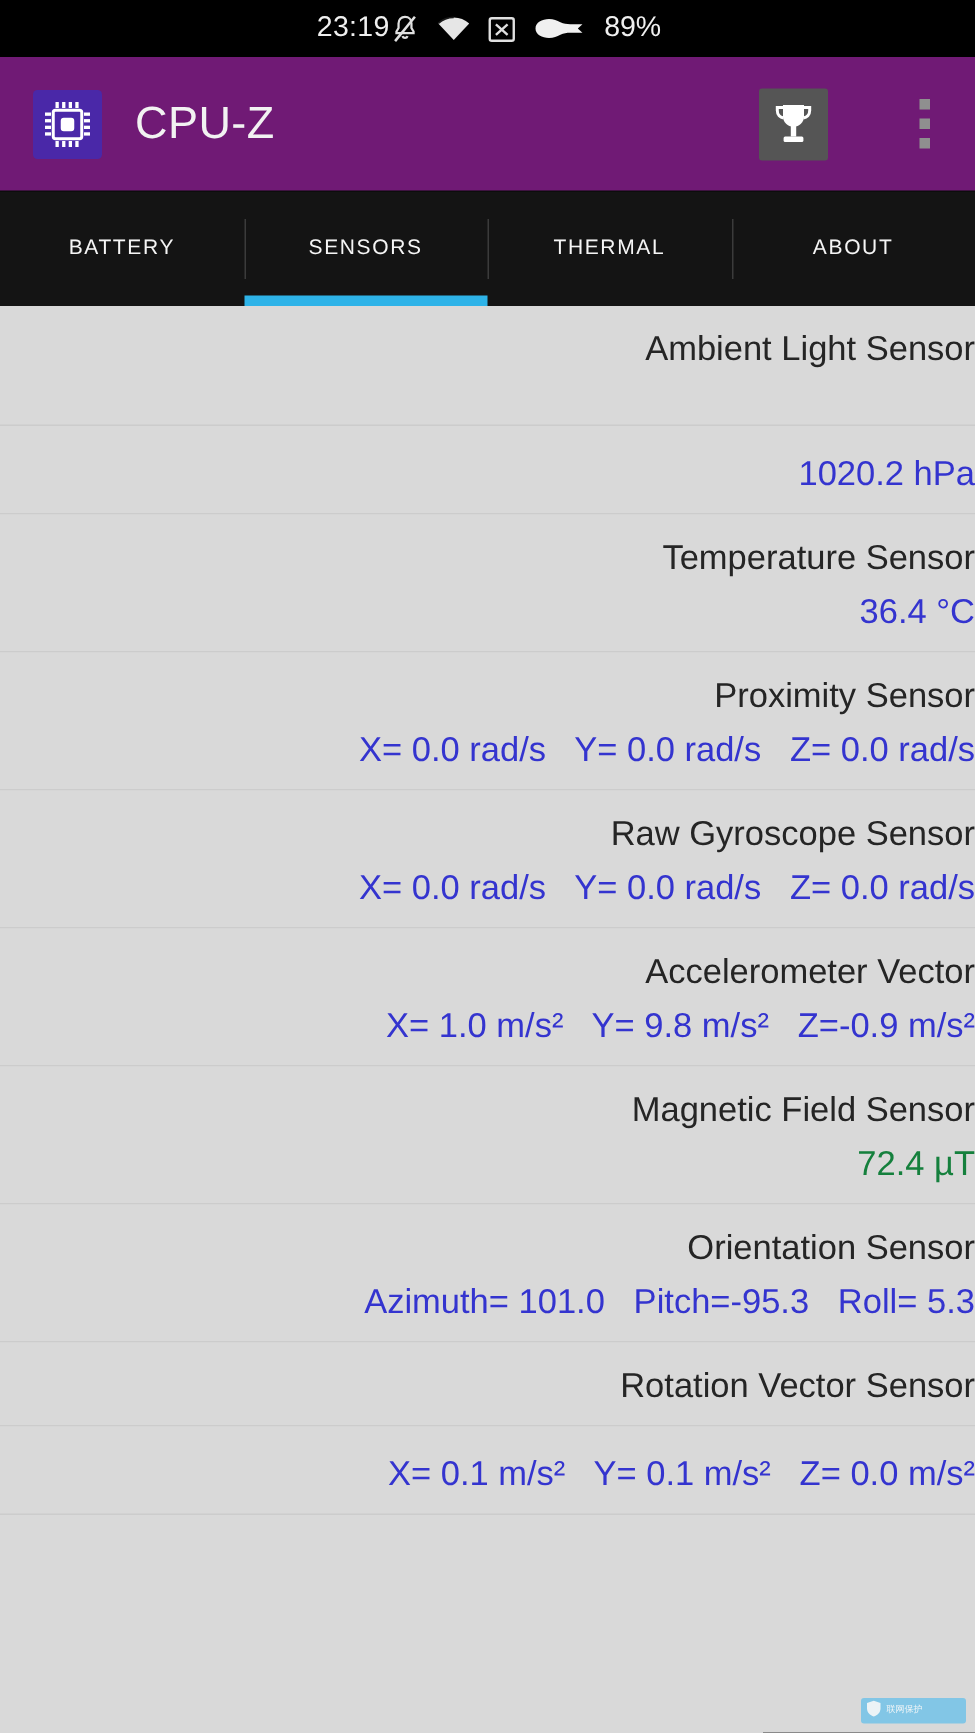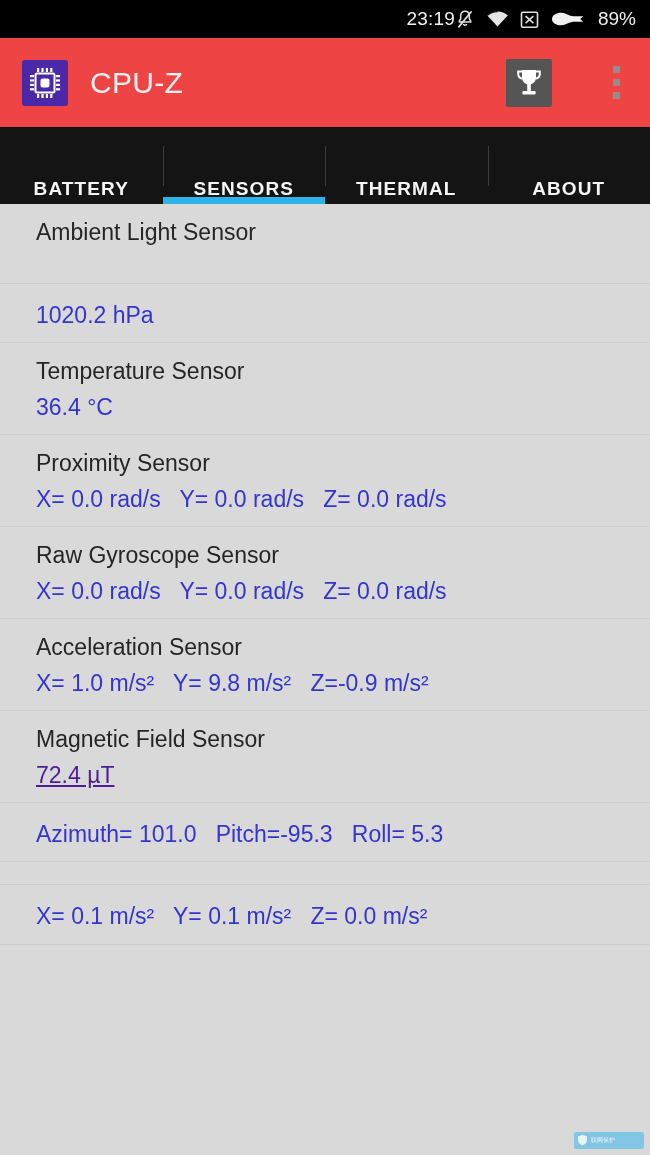--- a/index.html
+++ b/index.html
@@ -7,31 +7,31 @@
     width:650px; height:1155px;
     background:#1c1c1c;
     font-family:"Liberation Sans", sans-serif;
     overflow:hidden;
   }
   #app { position:relative; width:650px; height:1155px; background:#d9d9d9; }
 
   
   .statusbar{
     height:38px; background:#000; color:#e8e8e8;
-    display:flex; align-items:center; justify-content:flex-end;
+    display:flex; align-items:center; justify-content:center;
     padding:0 14px 0 16px;
   }
   .status-time{ font-size:19px; letter-spacing:.2px; color:#efefef; }
   .status-right{ display:flex; align-items:center; gap:11px; }
   .status-right svg{ display:block; }
   .status-batt-pct{ font-size:19px; color:#efefef; margin-left:1px; }
 
   
   .appbar{
-    height:90px; background:#ef4444;
+    height:90px; background:#701a75;
     display:flex; align-items:center; padding:0 14px 0 22px;
     border-bottom:1px solid #0d0d0d;
   }
   .app-icon{
     width:46px; height:46px; border-radius:3px;
     background:#4a28a8;
     display:flex; align-items:center; justify-content:center;
     flex:0 0 auto;
   }
   .app-title{
@@ -49,38 +49,38 @@
     align-items:center; justify-content:center; gap:6px; flex:0 0 auto;
   }
   .overflow-btn i{ display:block; width:7px; height:7px; background:#8f8f8f; }
 
   
   .tabbar{
     height:76px; background:#141414; display:flex; position:relative;
   }
   .tab{
     flex:1 1 0; position:relative;
-    display:flex; align-items:flex-end; justify-content:center;
-    color:#f5f5f5; font-size:19px; font-weight:700; letter-spacing:1.1px;
+    display:flex; align-items:center; justify-content:center;
+    color:#f5f5f5; font-size:14px; font-weight:400; letter-spacing:1.1px;
     padding-bottom:4px;
   }
   .tab + .tab::before{
     content:""; position:absolute; left:0; top:18px; bottom:18px;
     width:1px; background:#3b3b3b;
   }
   .tab .tab-underline{
     position:absolute; left:0; right:0; bottom:0; height:7px;
     background:transparent;
   }
   .tab.active .tab-underline{ background:#2eb3e8; }
 
   
   .list{
     position:absolute; top:204px; left:0; right:0; bottom:0;
-    background:#d9d9d9; overflow:hidden;
+    background:#d9d9d9; overflow:hidden;text-align:right;
   }
   .row{
     padding:12px 0 10px 36px;
     border-bottom:1px solid #cccccc;
     background:#d9d9d9;
   }
   .row.tall{ padding-bottom:34px; }
   .row-name{
     font-size:23px; color:#252525; line-height:1.42;
     white-space:nowrap;
@@ -219,31 +219,33 @@
       </div>
       <div class="row">
         <div class="row-name">Proximity Sensor</div>
         <div class="row-value" style="color: rgb(52, 52, 207);">X= 0.0 rad/s   Y= 0.0 rad/s   Z= 0.0 rad/s</div>
       </div>
       <div class="row">
         <div class="row-name">Raw Gyroscope Sensor</div>
         <div class="row-value" style="color: rgb(52, 52, 207);">X= 0.0 rad/s   Y= 0.0 rad/s   Z= 0.0 rad/s</div>
       </div>
       <div class="row">
-        <div class="row-name">Acceleration Sensor</div>
+        <div class="row-name">Accelerometer Vector</div>
         <div class="row-value" style="color: rgb(52, 52, 207);">X= 1.0 m/s²   Y= 9.8 m/s²   Z=-0.9 m/s²</div>
       </div>
       <div class="row">
         <div class="row-name">Magnetic Field Sensor</div>
-        <div class="row-value" style="color: #4c1d95; text-decoration: underline;">72.4 µT</div>
-      </div>
-      <div class="row">
+        <div class="row-value" style="color: #15803d;">72.4 µT</div>
+      </div>
+      <div class="row">
+        <div class="row-name">Orientation Sensor</div>
         <div class="row-value" style="color: rgb(52, 52, 207);">Azimuth= 101.0   Pitch=-95.3   Roll= 5.3</div>
       </div>
       <div class="row">
+        <div class="row-name">Rotation Vector Sensor</div>
       </div>
       <div class="row">
         <div class="row-value" style="color: rgb(52, 52, 207);">X= 0.1 m/s²   Y= 0.1 m/s²   Z= 0.0 m/s²</div>
       </div>
     </div>
 
   <div class="watermark">
     <span class="wm-shield">
       <svg width="11" height="12" viewBox="0 0 11 12">
         <path d="M5.5 .8 10 2.4v3.4c0 3-2 4.7-4.5 5.5C3 10.5 1 8.8 1 5.8V2.4z" fill="#ffffff" opacity=".9"></path>

